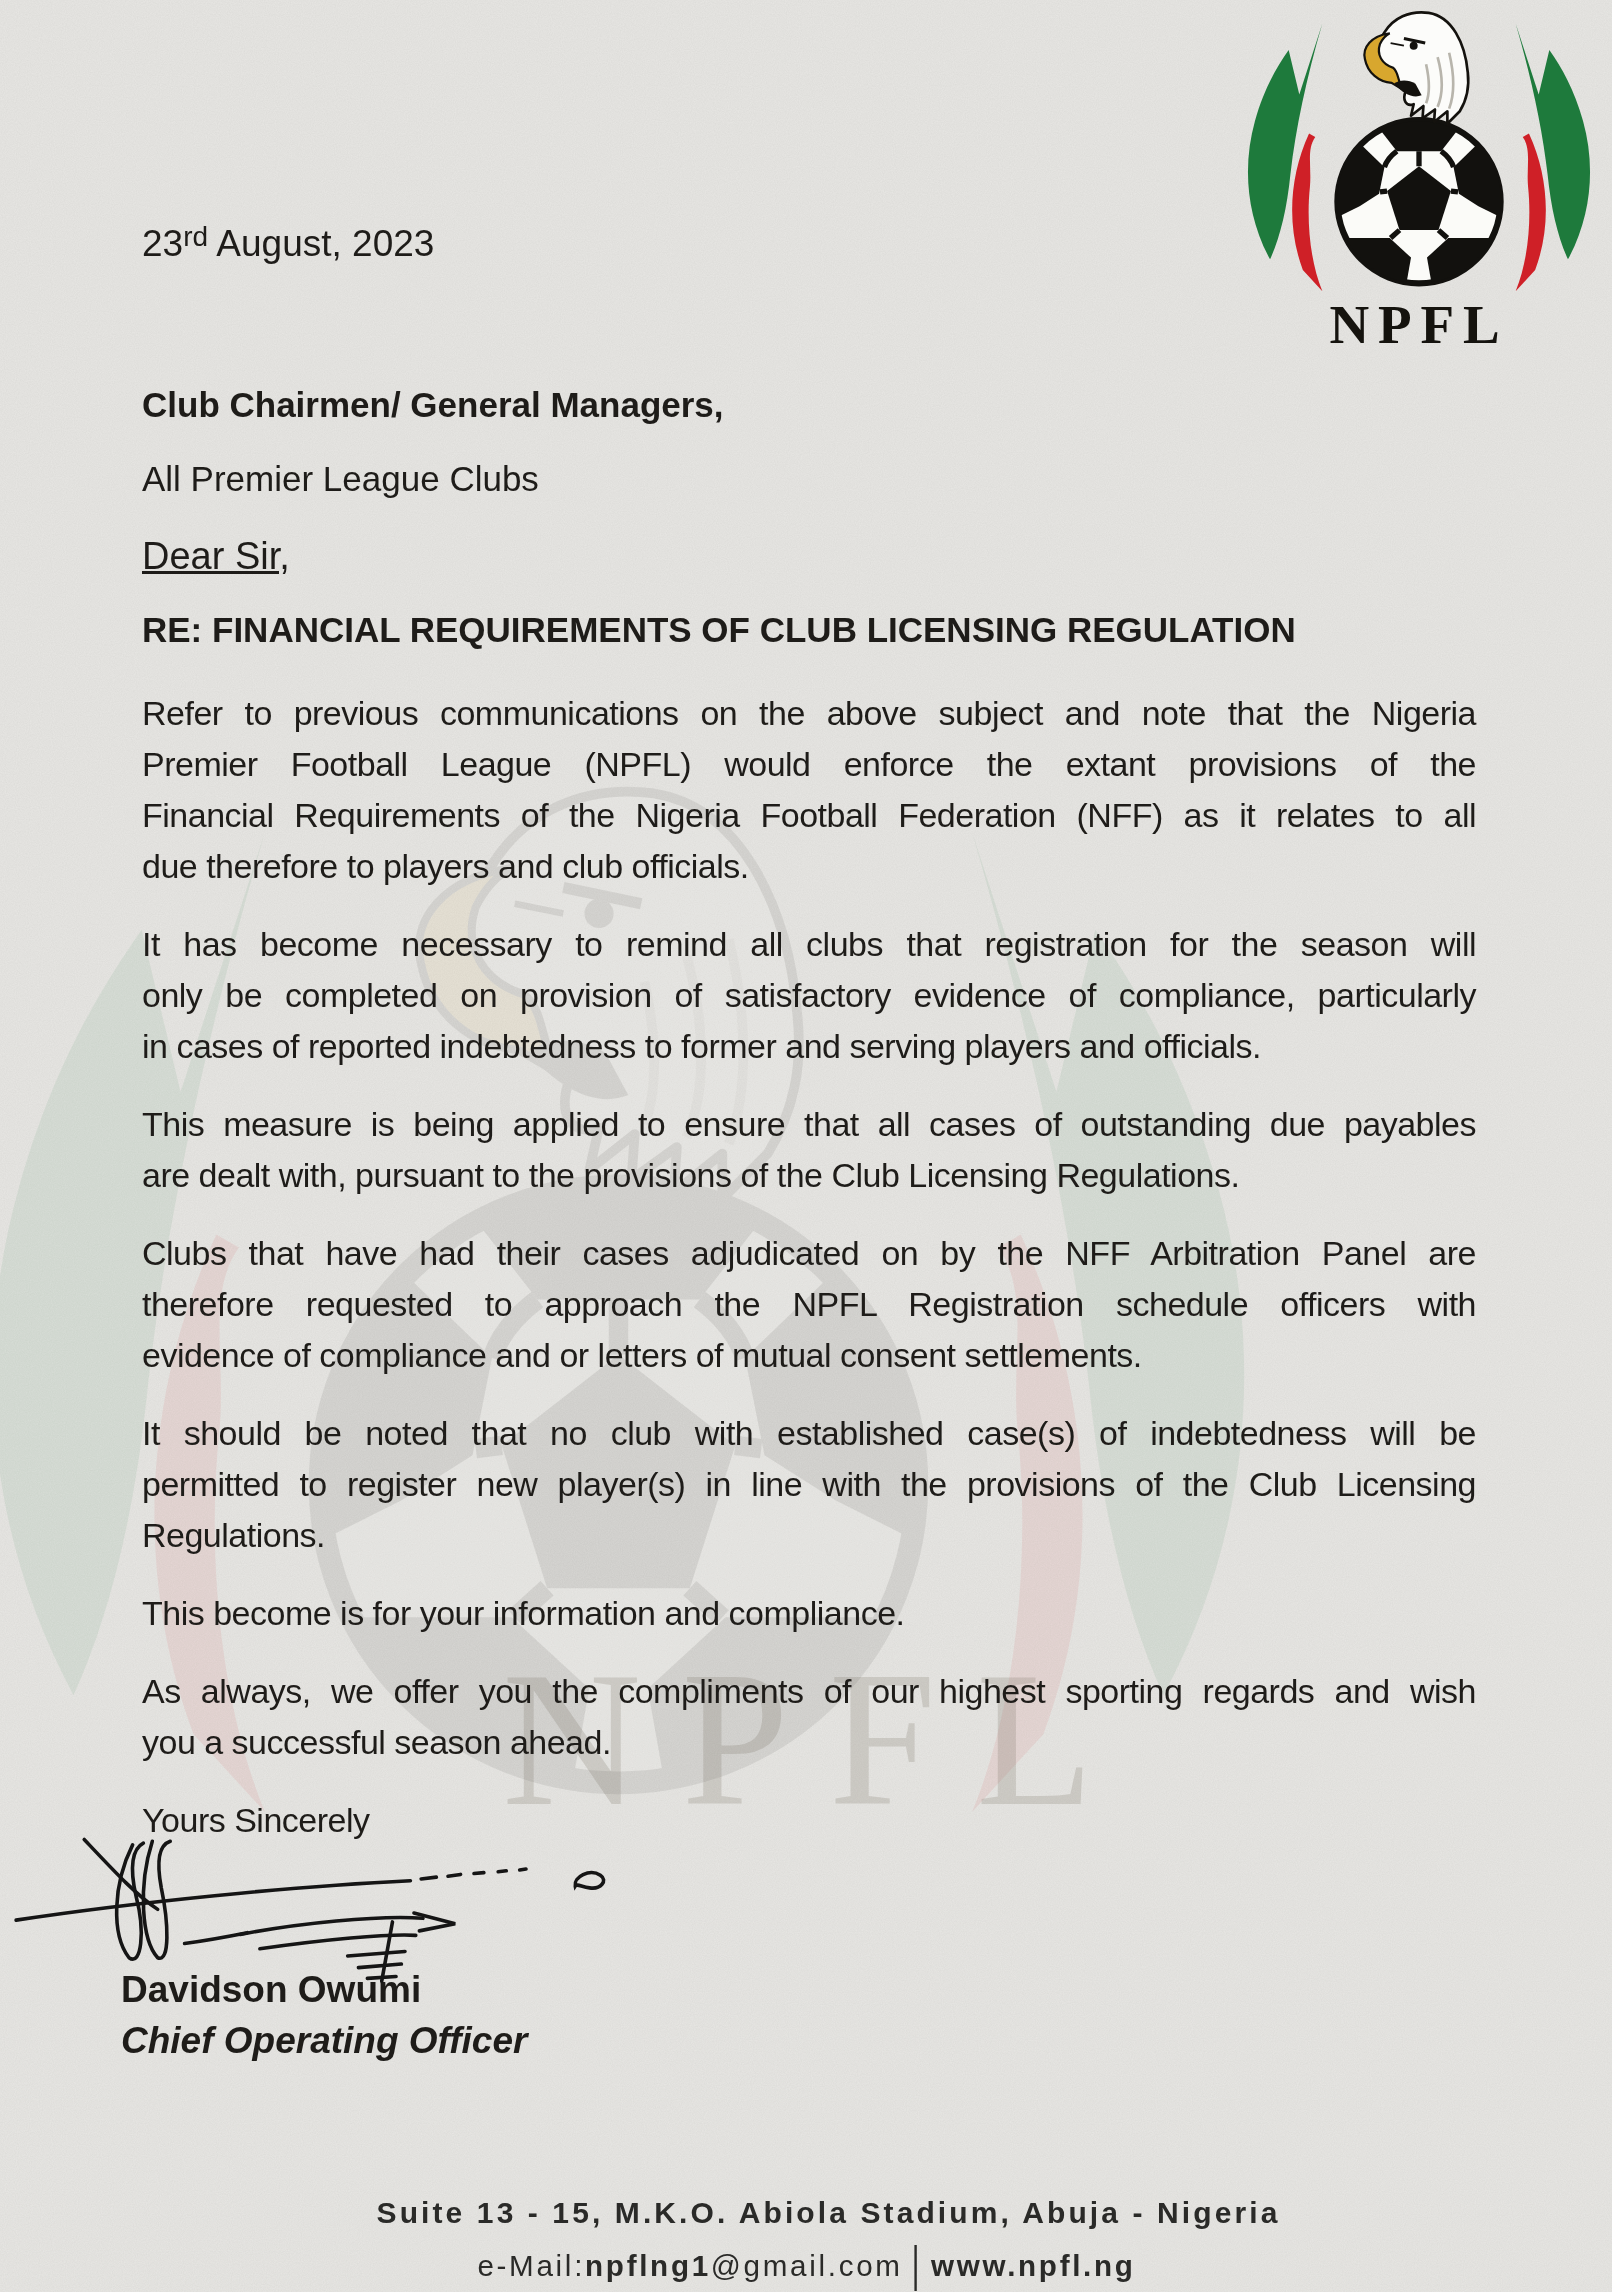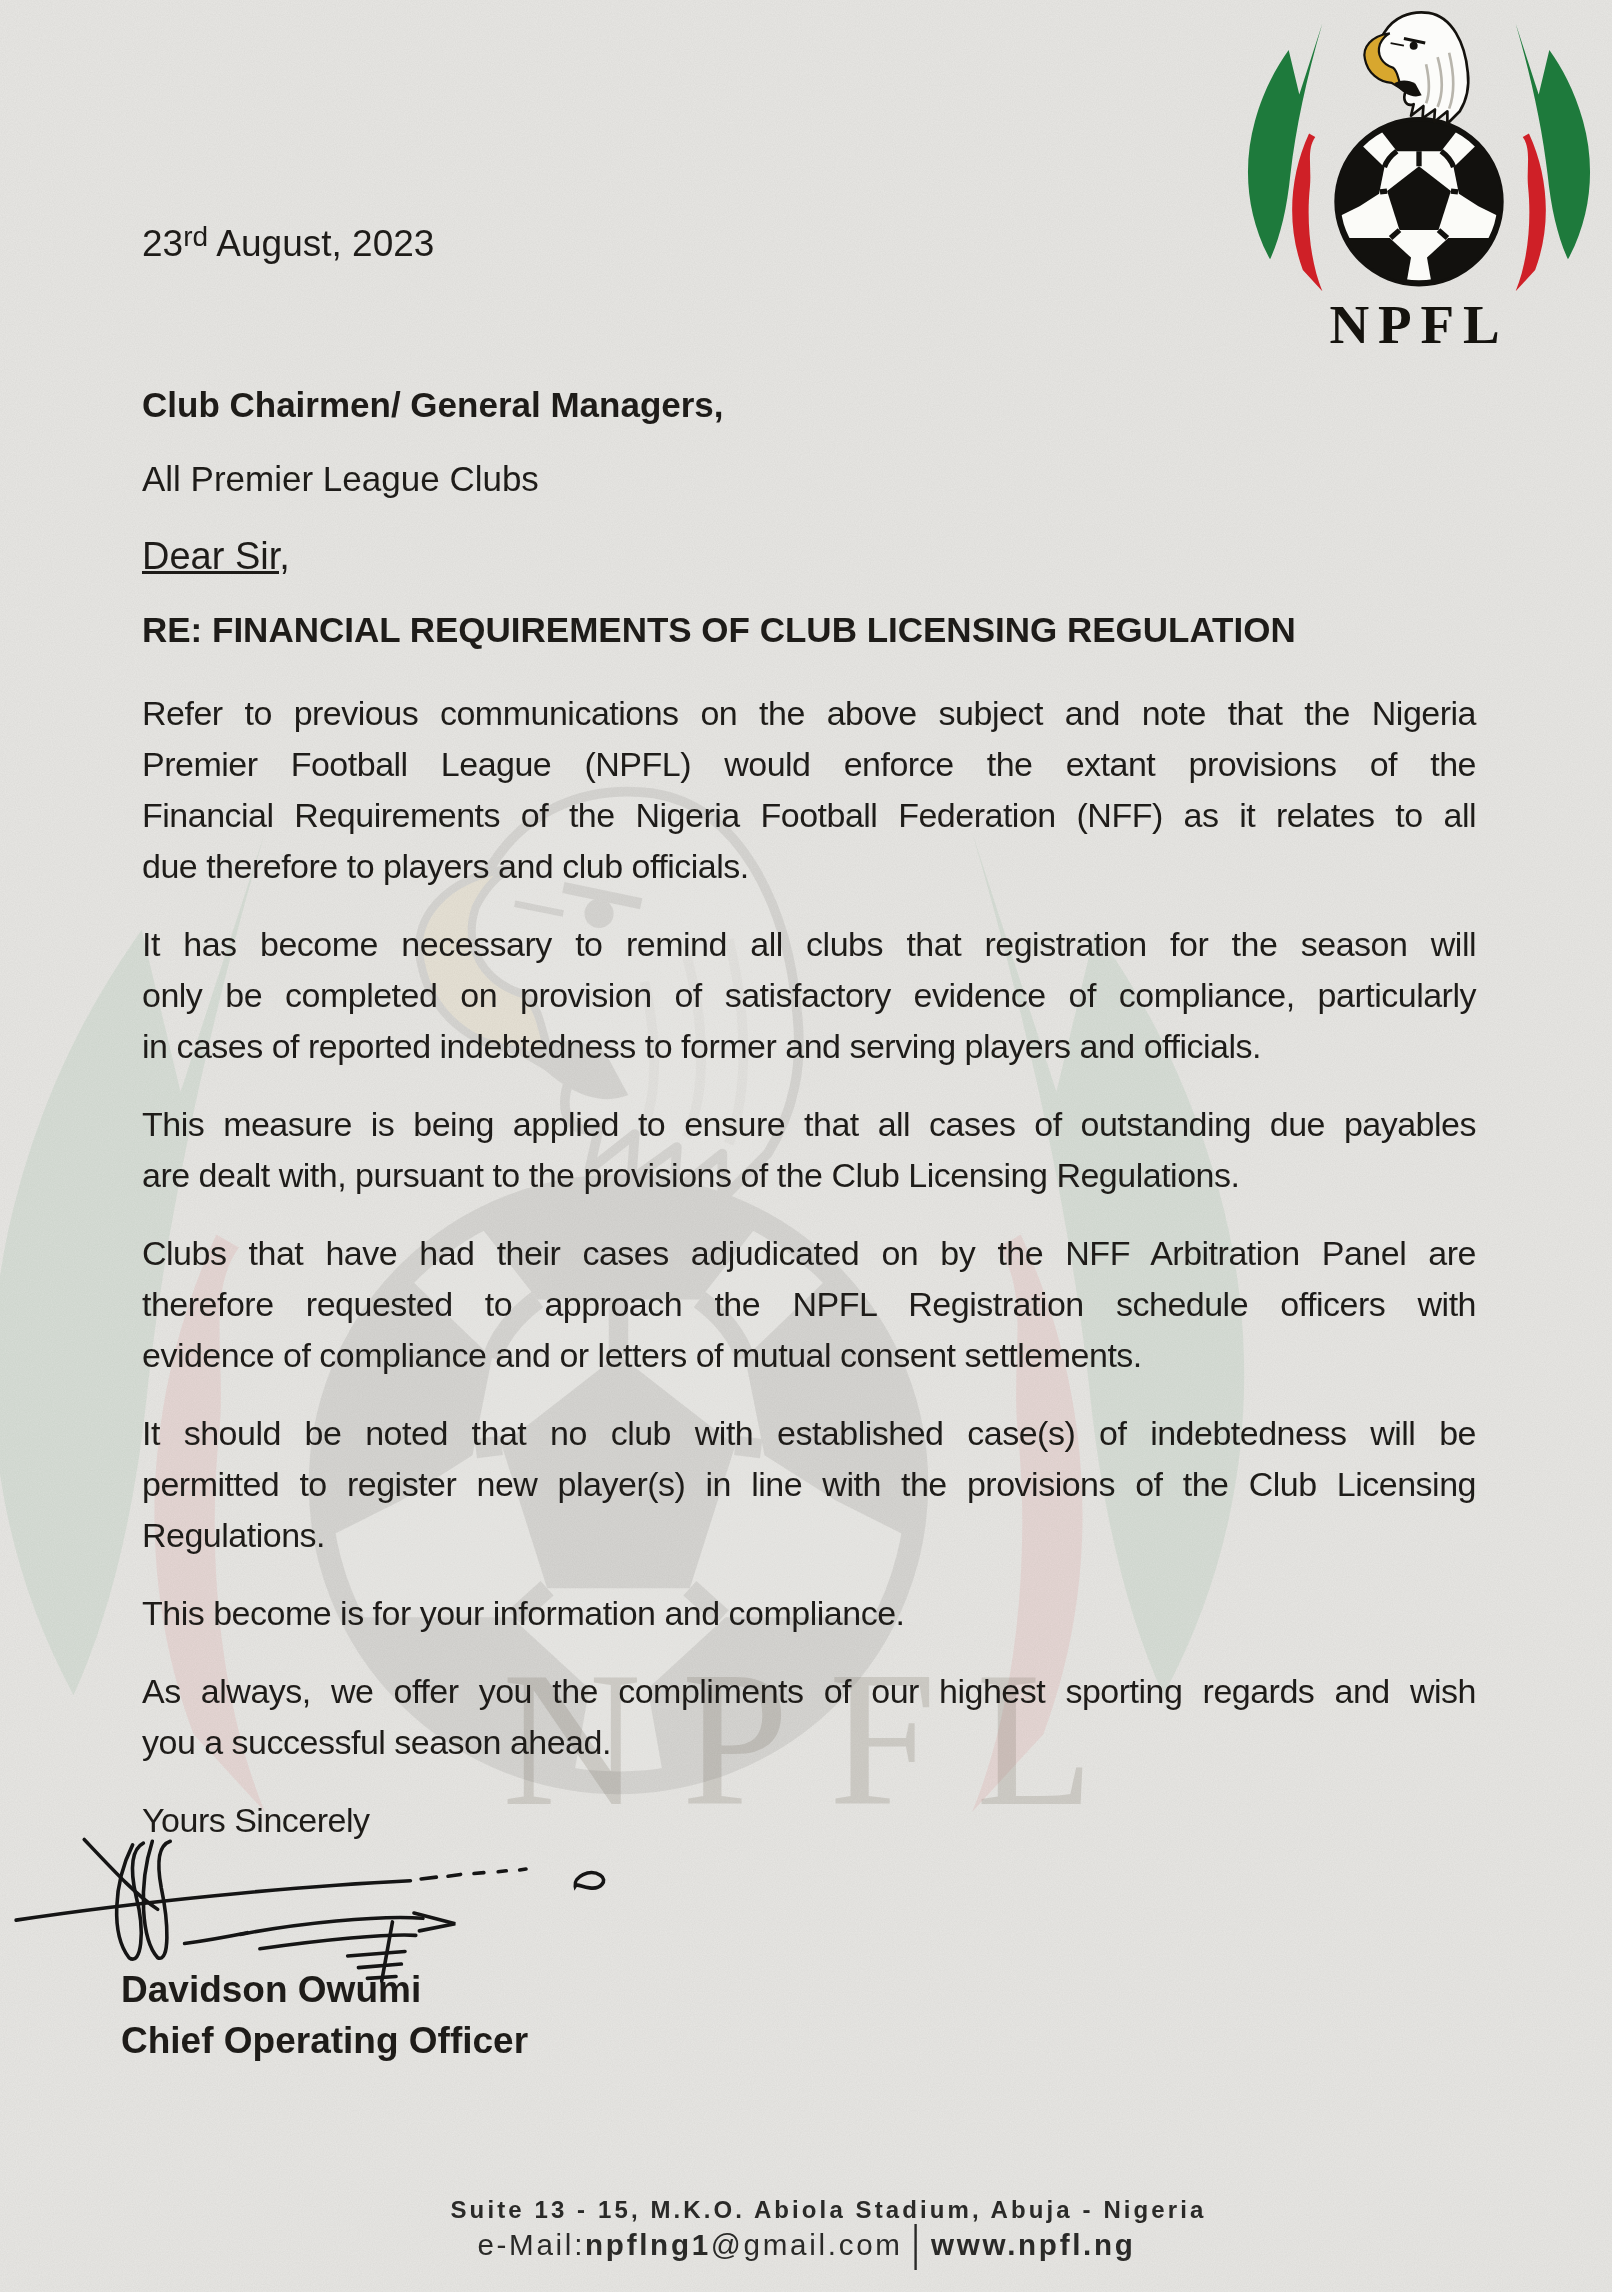--- a/index.html
+++ b/index.html
@@ -27,24 +27,24 @@
   .recip1{position:absolute;left:142px;top:385px;font-size:35px;font-weight:bold;}
   .recip2{position:absolute;left:142px;top:459px;font-size:35px;}
   .salut{position:absolute;left:142px;top:535px;font-size:38px;text-decoration:underline;}
   .subject{position:absolute;left:142px;top:610px;font-size:35px;font-weight:bold;}
   .bodyflow{position:absolute;left:142px;top:688px;width:1334px;font-size:34px;letter-spacing:-0.5px;}
   .para{margin:0 0 27px 0;}
   .jline{line-height:51px;white-space:nowrap;text-align:justify;text-align-last:justify;}
   .jline.last{text-align-last:left;}
   .closing{line-height:51px;}
   .signame{position:absolute;left:121px;top:1969px;font-size:37px;font-weight:bold;}
-  .sigtitle{position:absolute;left:121px;top:2020px;font-size:37px;font-weight:bold;}
+  .sigtitle{position:absolute;left:121px;top:2020px;font-size:37px;font-weight:bold;font-style:italic;}
   .signature{position:absolute;left:0;top:1809px;z-index:3;}
   .footer{position:absolute;left:0;right:0;top:2196px;text-align:center;color:#2a2a28;z-index:2;}
-  .footer .line1{font-size:24px;font-weight:bold;letter-spacing:3.1px;margin-bottom:4px;padding-left:44px;}
+  .footer .line1{font-size:30px;font-weight:bold;letter-spacing:3.1px;margin-bottom:19px;padding-left:44px;}
   .footer .line2{font-size:29.6px;letter-spacing:2.7px;}
   .footer .bold{font-weight:bold;}
   .footer .bar{display:inline-block;transform:scaleY(1.7);font-weight:normal;padding:0 9px;position:relative;top:-1.8px;}
 </style>
 </head>
 <body>
 
 <div class="page">
 
   <svg class="texture" width="1613" height="2293" viewBox="0 0 1801 2560">

